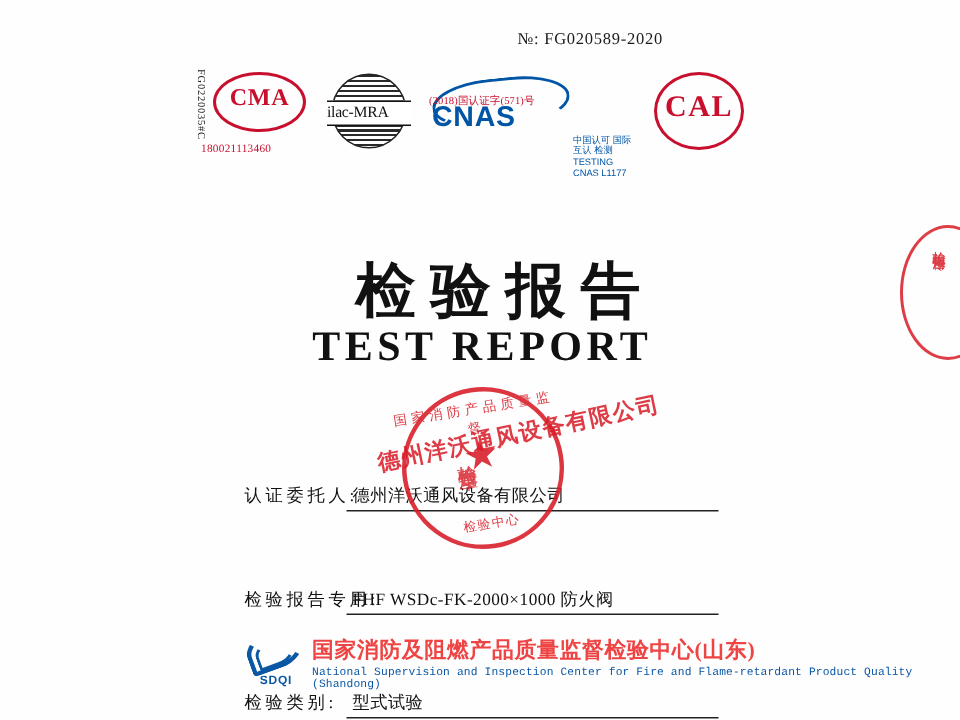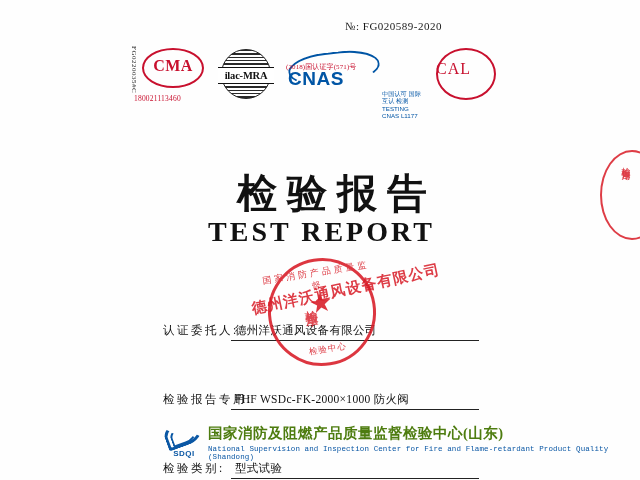--- a/index.html
+++ b/index.html
@@ -109,23 +109,23 @@
       repeating-linear-gradient(to bottom, #2a2a2a 0px, #2a2a2a 1.4px, #ffffff 1.4px, #ffffff 3.3px);
     box-sizing: border-box;
   }
   .ilac .band {
     position: absolute;
     left: 0px; top: 21px;
     width: 56px; height: 15px;
     background: #ffffff;
     border-top: 1px solid #111;
     border-bottom: 1px solid #111;
-    text-align: center;
+    text-align: left;
     font-size: 10.5px;
-    font-weight: bold;
+    font-weight: normal;
     line-height: 15px;
     color: #111;
     font-family: "Liberation Serif", serif;
     letter-spacing: -0.2px;
   }
 
   
   .cnas {
     position: absolute;
     left: 158px;
@@ -180,22 +180,23 @@
     left: 6px; top: 2px;
     width: 60px; height: 52px;
     border: 2.5px solid #c8102e;
     border-radius: 50%;
     box-sizing: border-box;
   }
   .cal .letters {
     position: absolute;
     left: 6px; top: 14px;
     width: 60px;
-    font-size: 16px;
-    font-weight: normal;
+    text-align: center;
+    font-size: 20px;
+    font-weight: bold;
     color: #c8102e;
     font-family: "Liberation Serif", serif;
     letter-spacing: 1px;
   }
   .cal-num {
     position: absolute;
     left: 286px;
     top: 62px;
     font-size: 7px;
     color: #c8102e;
@@ -416,21 +417,21 @@
     color: #0a57a4;
     letter-spacing: .5px;
     font-family: "Liberation Sans", sans-serif;
   }
   .footer-cn {
     position: absolute;
     left: 208px;
     top: 6px;
     font-size: 14.5px;
     font-weight: bold;
-    color: #4d7c0f;
+    color: #ef4444;
     letter-spacing: .5px;
     font-family: "Liberation Serif", serif;
   }
   .footer-en {
     position: absolute;
     left: 208px;
     top: 27px;
     font-size: 7.5px;
     color: #0a57a4;
     letter-spacing: .1px;

